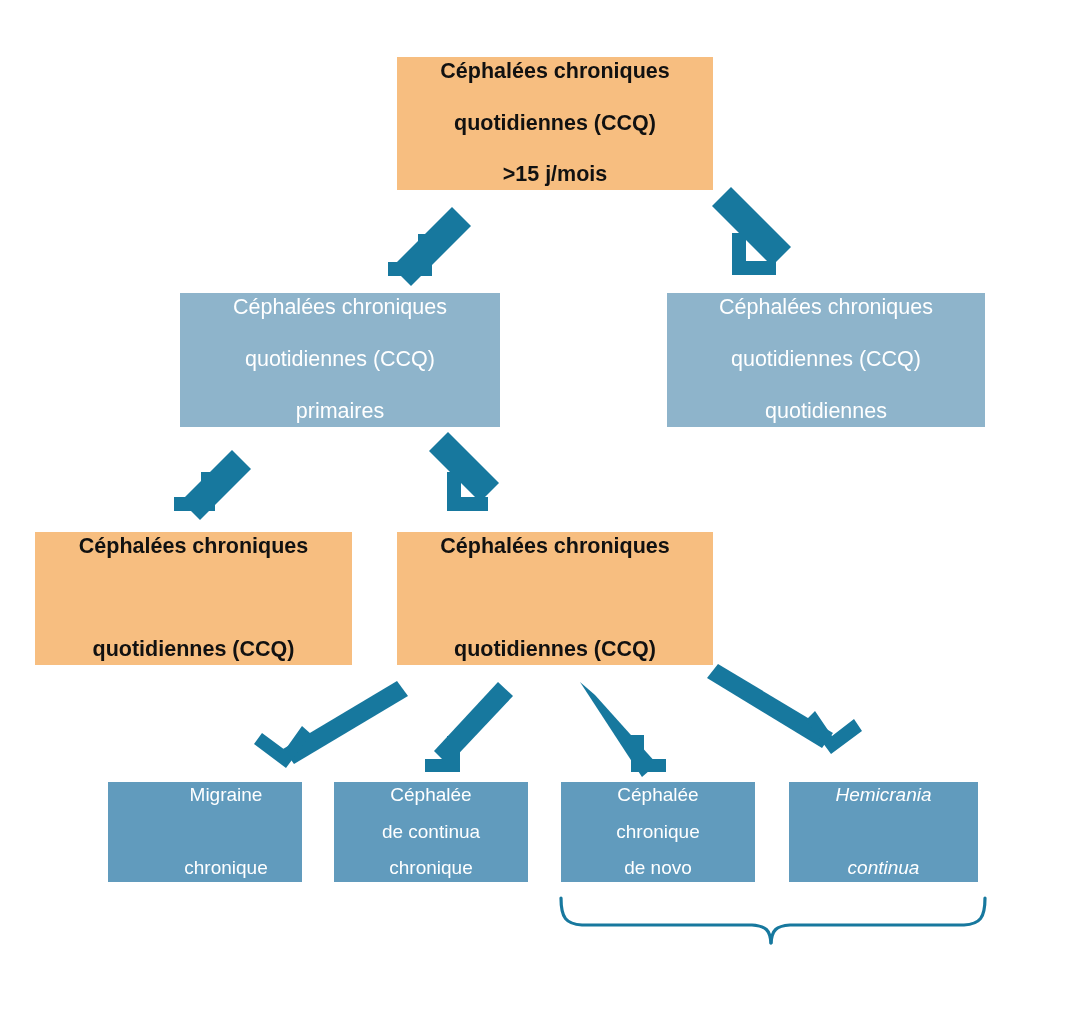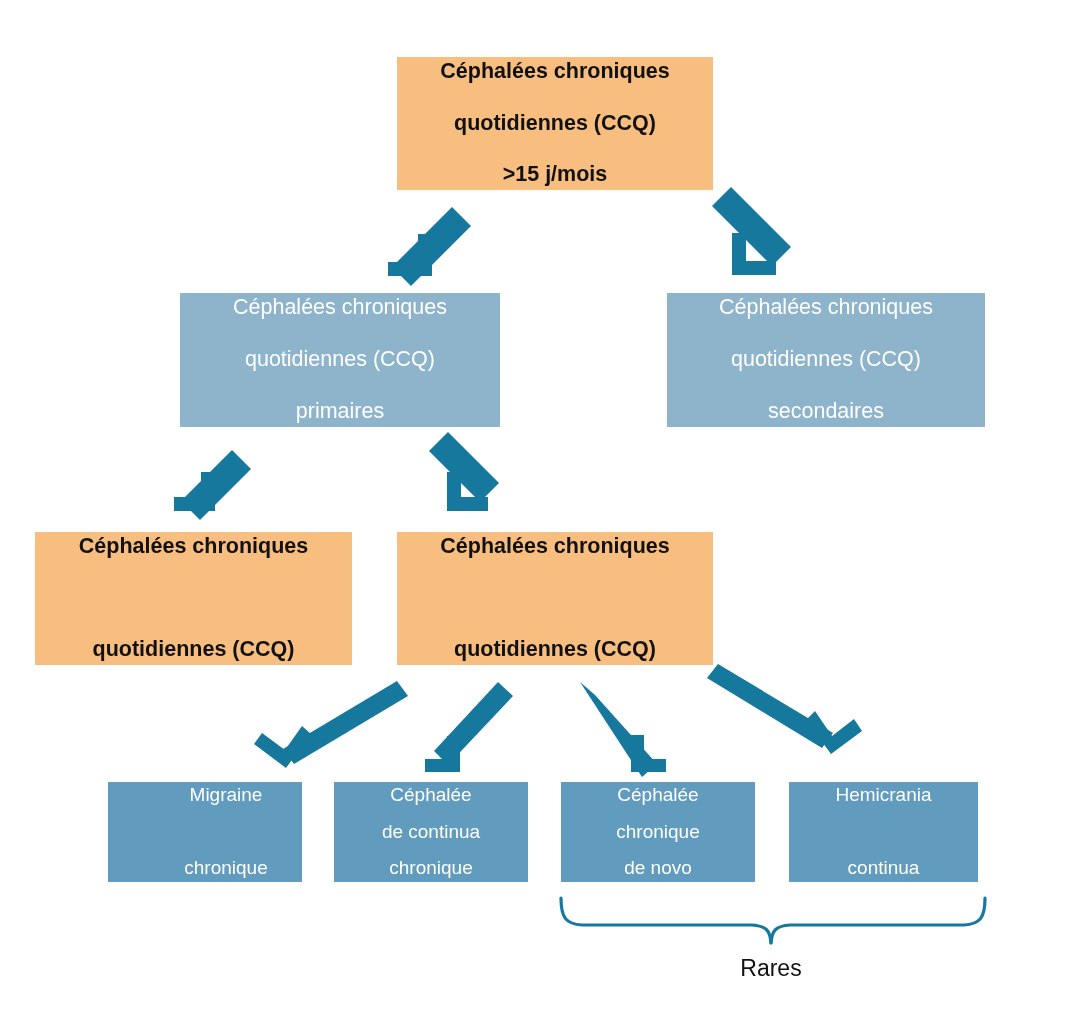--- a/index.html
+++ b/index.html
@@ -131,21 +131,21 @@
 
   <div class="node node-blue-light" style="left:180px; top:293px; width:320px; height:134px;">
     <span class="line">Céphalées chroniques</span>
     <span class="line">quotidiennes (CCQ)</span>
     <span class="line">primaires</span>
   </div>
 
   <div class="node node-blue-light" style="left:667px; top:293px; width:318px; height:134px;">
     <span class="line">Céphalées chroniques</span>
     <span class="line">quotidiennes (CCQ)</span>
-    <span class="line">secondaires</span>
+    <span class="line">quotidiennes</span>
   </div>
 
   <div class="node node-orange" style="left:35px; top:532px; width:317px; height:133px;">
     <span class="line">Céphalées chroniques</span>
     <span class="line">quotidiennes (CCQ)</span>
   </div>
 
   <div class="node node-orange" style="left:397px; top:532px; width:316px; height:133px;">
     <span class="line">Céphalées chroniques</span>
     <span class="line">quotidiennes (CCQ)</span>
@@ -161,20 +161,19 @@
     <span class="line">de continua</span>
     <span class="line">chronique</span>
   </div>
 
   <div class="node node-blue" style="left:561px; top:782px; width:194px; height:100px;">
     <span class="line">Céphalée</span>
     <span class="line">chronique</span>
     <span class="line">de novo</span>
   </div>
 
-  <div class="node node-blue" style="left:789px; top:782px; width:189px; height:100px;">
+  <div class="node node-blue" style="left:789px; top:782px; width:189px; height:100px;font-style:italic;">
     <span class="line">Hemicrania</span>
     <span class="line">continua</span>
   </div>
 
-  <div class="caption" style="left:671px; top:955px; width:200px;">Rares</div>
 
 </div>
 
 </body></html>

